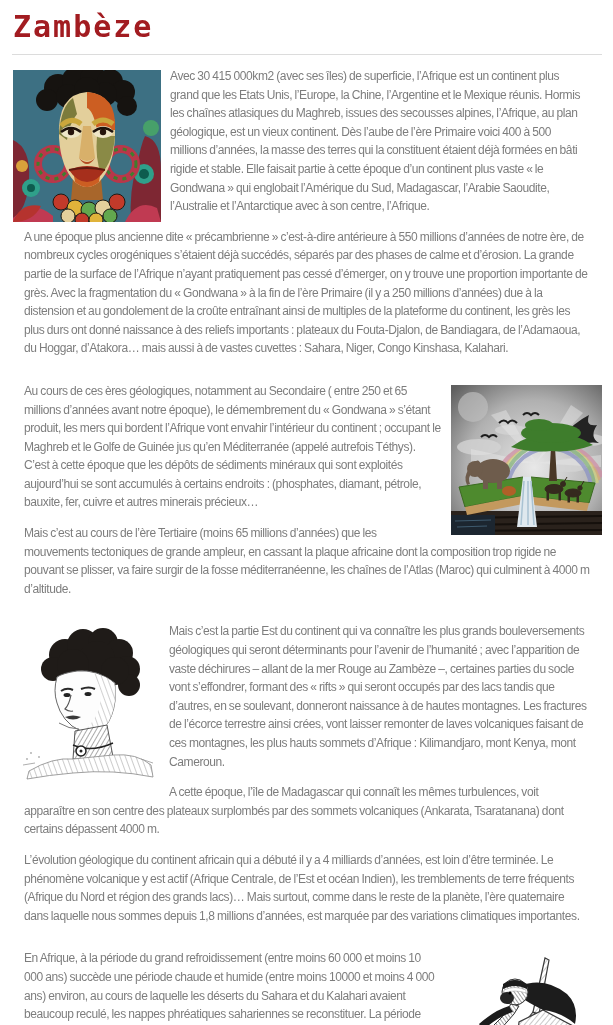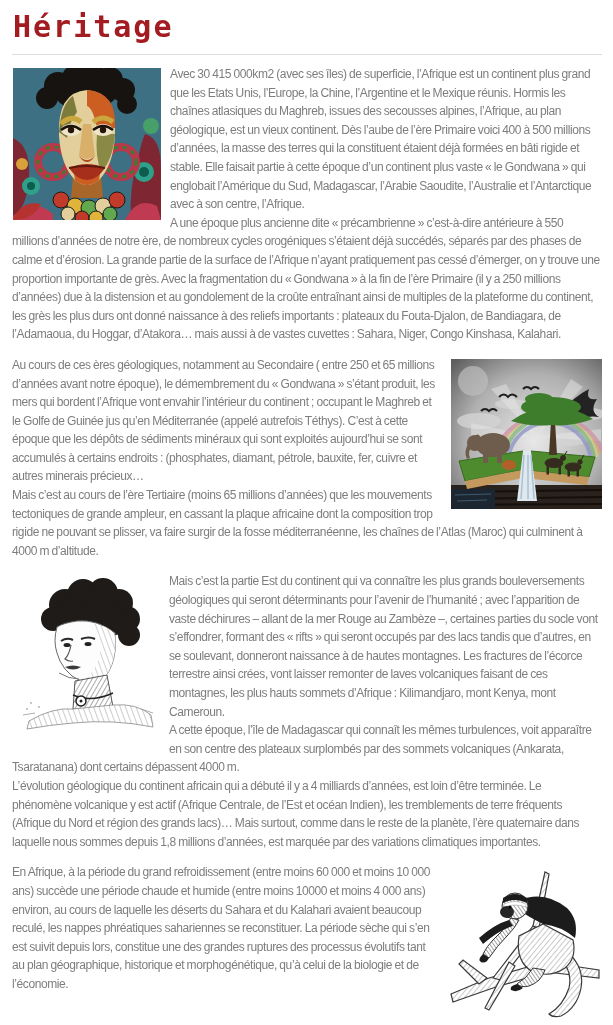--- a/index.html
+++ b/index.html
@@ -8,36 +8,36 @@
   h1.title{
     margin:2px 0 10px 1px;
     font-size:30px;line-height:34px;font-weight:bold;
     color:#a21c21;letter-spacing:2px;
     font-family:"DejaVu Sans Mono","Liberation Mono",monospace;
   }
   hr.rule{border:none;border-top:1px solid #dcdcdc;margin:0 0 10px 0;}
   .section{margin:0 0 12px 0;}
   .section::after{content:"";display:block;clear:both;}
   .section p{
-    margin:0;color:#7d7d7d;
+    margin:12px;color:#7d7d7d;
     font-size:12px;line-height:18.6px;
     letter-spacing:-0.4px;word-spacing:-0.5px;
     text-align:left;
   }
   .fig{display:block;}
   .fig svg{display:block;}
   .fig-left{float:left;margin:3px 9px 3px 1px;}
   .fig-right{float:right;margin:3px 0 3px 9px;}
 </style>
 </head>
 <body>
 
 <div class="page">
 
-  <h1 class="title">Héritage</h1>
+  <h1 class="title">Zambèze</h1>
   <hr class="rule">
 
   <div class="section">
     <span class="fig fig-left">
       <svg width="148" height="152" viewBox="0 0 148 152" xmlns="http://www.w3.org/2000/svg">
         <rect width="148" height="152" fill="#3d7083"></rect>
         <g fill="#161310">
           <circle cx="45" cy="18" r="14"></circle>
             <circle cx="62" cy="10" r="13"></circle>
             <circle cx="80" cy="8" r="13"></circle>

